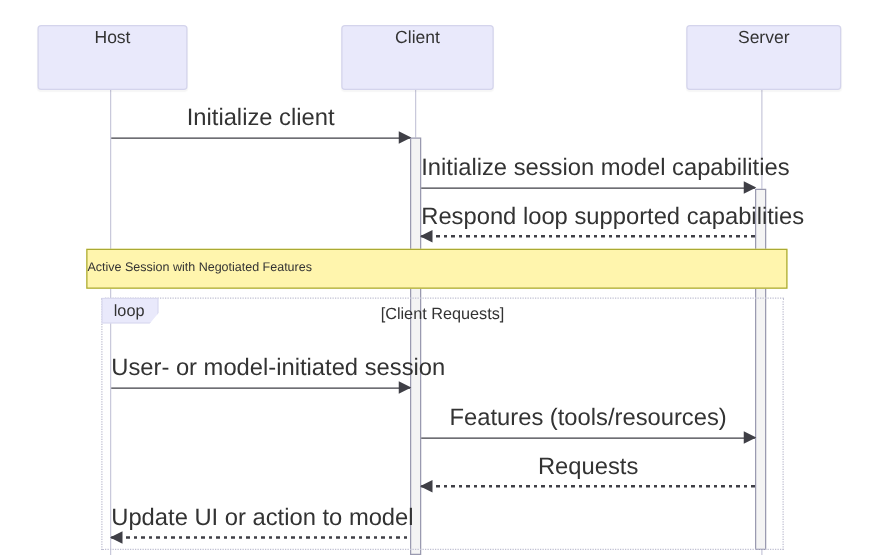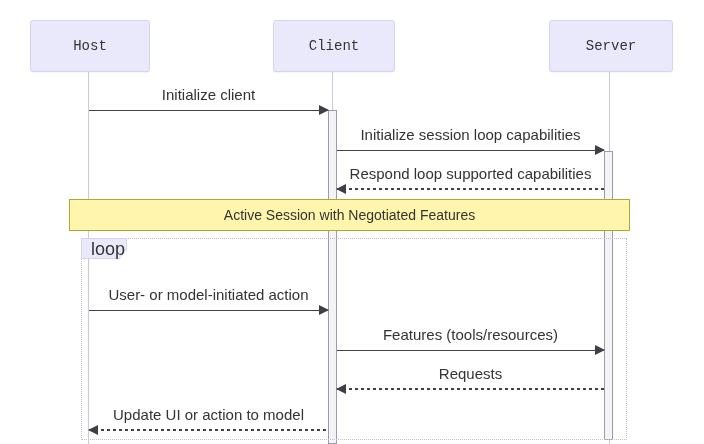--- a/index.html
+++ b/index.html
@@ -13,36 +13,35 @@
   .lifeline{
     position:absolute;top:70px;height:374px;width:1px;
     background:var(--lifeline,#c9c9db);
   }
   
   .actor{
     position:absolute;top:20px;height:50px;
     background:var(--actor_fill,#e9e9fb);
     border:1px solid var(--actor_border,#d4d4ec);
     border-radius:3px;
-    display:flex;align-items:center;justify-content:center;
+    display:flex;justify-content:center;
     font-size:14px;color:var(--text,#333333);
     box-shadow:0 1px 1px rgba(0,0,0,0.04);
-    font-family:Liberation Mono, monospace;
   }
   
   .activation{
     position:absolute;width:7px;
     background:var(--activation_fill,#f4f4f4);
     border:1px solid var(--activation_border,#9a9ab0);
   }
   
   .msg{position:absolute;}
   .msg-label{
     position:absolute;left:0;right:0;top:0;text-align:center;
-    font-size:15px;line-height:16px;white-space:nowrap;color:var(--text,#333333);
+    font-size:19px;line-height:16px;white-space:nowrap;color:var(--text,#333333);
   }
   .line-solid{
     position:absolute;left:0;right:0;top:23px;height:0;
     border-top:1px solid var(--line,#3f3f46);
   }
   .line-dashed{
     position:absolute;left:0;right:0;top:22px;height:2px;
     background:repeating-linear-gradient(90deg,var(--line,#3f3f46) 0 3px,transparent 3px 6px);
   }
   .ah-r{
@@ -53,35 +52,35 @@
   .ah-l{
     position:absolute;left:-1px;top:18px;width:0;height:0;
     border-top:5px solid transparent;border-bottom:5px solid transparent;
     border-right:10px solid var(--line,#3f3f46);
   }
   
   .note{
     position:absolute;left:69px;top:199px;width:559px;height:30px;
     background:var(--note_fill,#fff5ad);
     border:1px solid var(--note_border,#aaaa33);
-    text-align:center;line-height:30px;font-size:14px;color:var(--text,#333333);
+    text-align:left;line-height:30px;font-size:10px;color:var(--text,#333333);
     z-index:5;
   }
   
   .loop-frame{
     position:absolute;left:81px;top:238px;width:544px;height:200px;
     border:1px dotted var(--frame_border,#bfbfd1);
     z-index:4;
   }
   .loop-label{
     position:absolute;left:-1px;top:-1px;width:46px;height:21px;
     background:var(--label_fill,#e9e9fb);
     border:1px solid var(--actor_border,#d4d4ec);
     clip-path:polygon(0 0,100% 0,100% 58%,84% 100%,0 100%);
-    font-size:18px;line-height:20px;padding-left:9px;
+    font-size:13px;line-height:20px;padding-left:9px;
     box-sizing:border-box;color:var(--text,#333333);
   }
   .loop-cond{
     position:absolute;left:0;right:0;top:4px;text-align:center;
     font-size:13px;color:var(--text,#333333);white-space:nowrap;
   }
   .z2{z-index:2}.z3{z-index:3}.z6{z-index:6}
 </style>
 </head>
 <body>
@@ -104,42 +103,43 @@
   <div class="actor z3" style="left:273px;width:120px">
     <span>Client</span>
   </div>
 
   <div class="note">
     <span>Active Session with Negotiated Features</span>
   </div>
 
   <div class="loop-frame">
     <div class="loop-label">loop</div>
+    <div class="loop-cond">[Client Requests]</div>
   </div>
 
   <div class="msg z6" style="left:89px;width:239px;top:87px">
     <div class="msg-label">Initialize client</div>
     <div class="line-solid"></div>
     <div class="ah-r"></div>
   </div>
 
   <div class="msg z6" style="left:337px;width:267px;top:127px">
-    <div class="msg-label">Initialize session loop capabilities</div>
+    <div class="msg-label">Initialize session model capabilities</div>
     <div class="line-solid"></div>
     <div class="ah-r"></div>
   </div>
 
   <div class="msg z6" style="left:337px;width:267px;top:166px">
     <div class="msg-label">Respond loop supported capabilities</div>
     <div class="line-dashed"></div>
     <div class="ah-l"></div>
   </div>
 
   <div class="msg z6" style="left:89px;width:239px;top:287px">
-    <div class="msg-label">User- or model-initiated action</div>
+    <div class="msg-label">User- or model-initiated session</div>
     <div class="line-solid"></div>
     <div class="ah-r"></div>
   </div>
 
   <div class="msg z6" style="left:337px;width:267px;top:327px">
     <div class="msg-label">Features (tools/resources)</div>
     <div class="line-solid"></div>
     <div class="ah-r"></div>
   </div>
 

